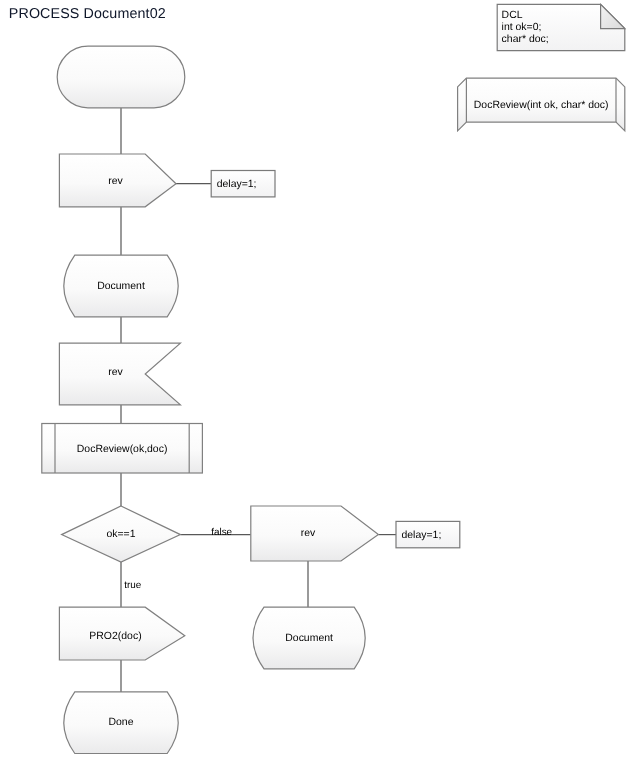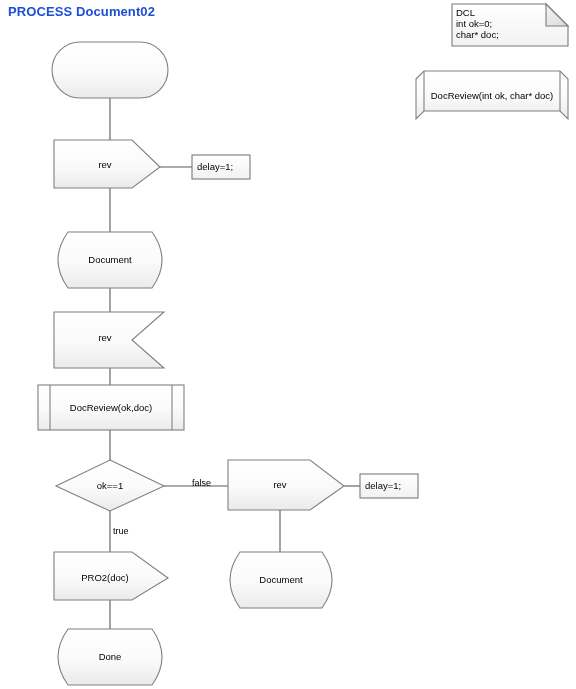--- a/index.html
+++ b/index.html
@@ -20,22 +20,22 @@
     top: 0;
     width: 576px;
     height: 689px;
   }
   .diagram-title {
     position: absolute;
     left: 8px;
     top: 4px;
     font-family: "Liberation Sans", sans-serif;
     font-size: 13px;
-    font-weight: bold;
-    color: #1d4ed8;
+    font-weight: normal;
+    color: #0f172a;
     letter-spacing: 0.1px;
     white-space: nowrap;
   }
   svg { display: block; }
   .shp { stroke: #808080; stroke-width: 1.1; }
   .conn { stroke: #585858; stroke-width: 1.1; fill: none; }
   .note-rect { stroke: #7a7a7a; stroke-width: 1.1; }
   .inner-bar { stroke: #808080; stroke-width: 1.1; fill: none; }
   .lbl {
     font-family: "Liberation Sans", sans-serif;

